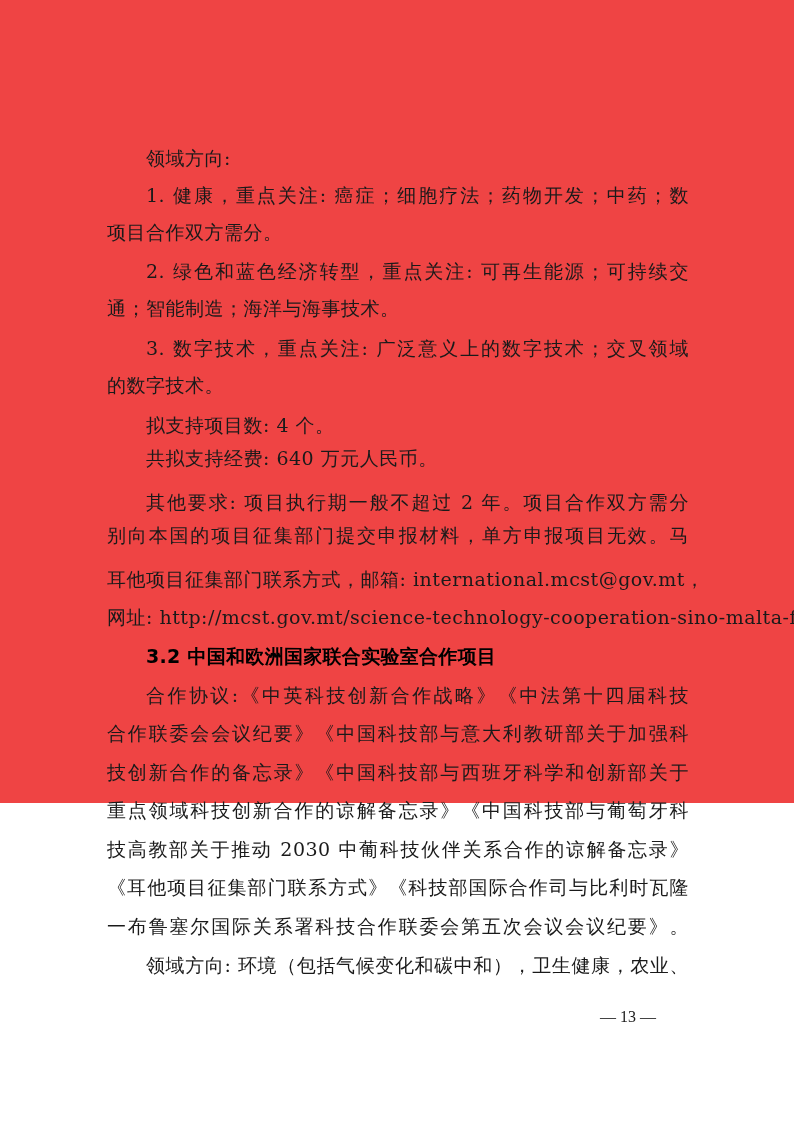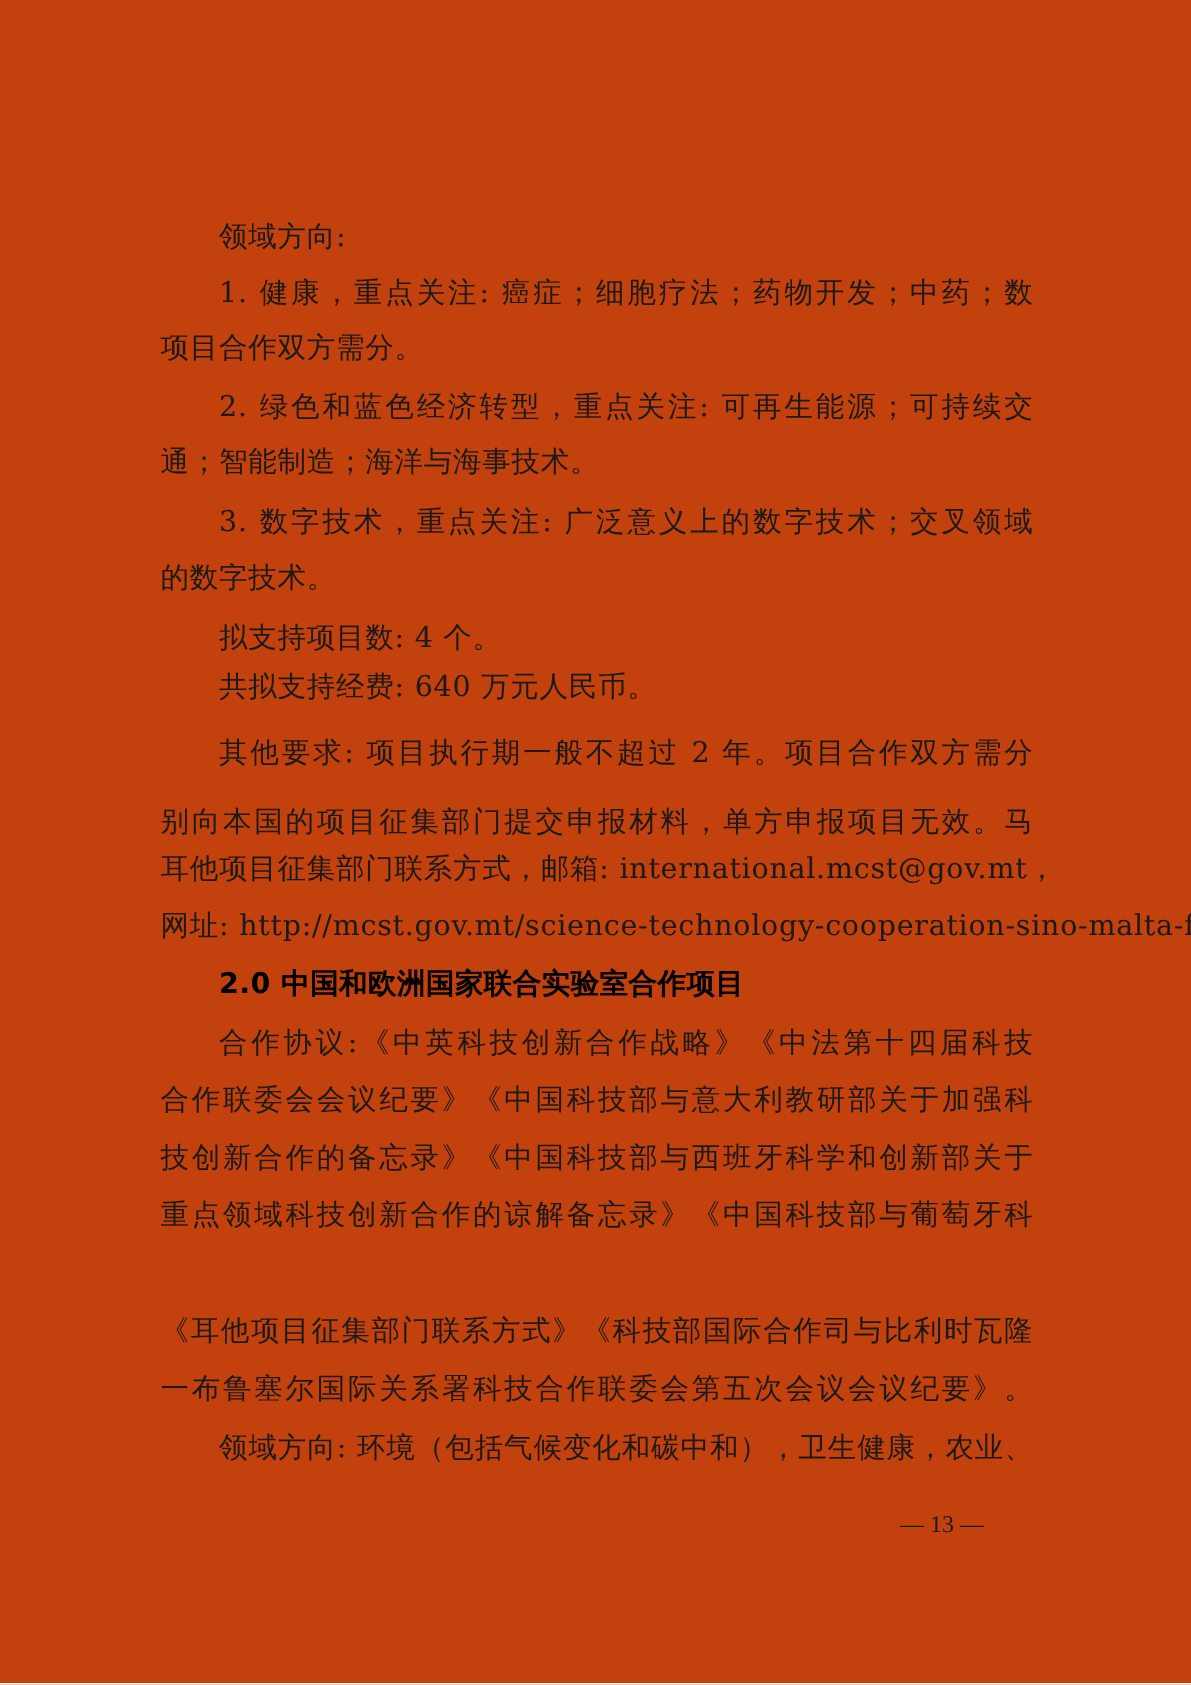--- a/index.html
+++ b/index.html
@@ -1,17 +1,17 @@
 <!DOCTYPE html>
 <html><head>
   <meta charset="utf-8">
   <style>
     html, body { margin: 0; padding: 0; background: #ffffff; }
     body { width: 794px; height: 1123px; position: relative; overflow: hidden; }
-    .page { position: absolute; left: 0; top: 0; width: 794px; height: 1122px; background: #c2410c; }
+    .page { position: absolute; left: 0; top: 0; width: 794px; height: 803px; background: #ef4444; }
     .line {
       position: absolute;
       left: 107px;
       width: 582px;
       height: 30px;
       line-height: 30px;
       font-family: "DejaVu Serif", "Liberation Serif", serif;
       font-size: 19px;
       color: #1a1a1a;
       white-space: nowrap;
@@ -55,29 +55,30 @@
   <div class="line indent" style="top:256px">2. 绿色和蓝色经济转型，重点关注: 可再生能源；可持续交</div>
   <div class="line last" style="top:293px">通；智能制造；海洋与海事技术。</div>
 
   <div class="line indent" style="top:333px">3. 数字技术，重点关注: 广泛意义上的数字技术；交叉领域</div>
   <div class="line last" style="top:370px">的数字技术。</div>
 
   <div class="line indent last" style="top:410px">拟支持项目数: 4 个。</div>
   <div class="line indent last" style="top:443px">共拟支持经费: 640 万元人民币。</div>
 
   <div class="line indent" style="top:487px">其他要求: 项目执行期一般不超过 2 年。项目合作双方需分</div>
-  <div class="line" style="top:533px">别向本国的项目征集部门提交申报材料，单方申报项目无效。马</div>
+  <div class="line" style="top:520px">别向本国的项目征集部门提交申报材料，单方申报项目无效。马</div>
   <div class="line" style="top:564px">耳他项目征集部门联系方式，邮箱: international.mcst@gov.mt，</div>
   <div class="line" style="top:602px">网址: http://mcst.gov.mt/science-technology-cooperation-sino-malta-fund/。</div>
 
-  <div class="line indent heading" style="top:641px">2.0  中国和欧洲国家联合实验室合作项目</div>
+  <div class="line indent heading" style="top:641px">3.2  中国和欧洲国家联合实验室合作项目</div>
 
   <div class="line indent" style="top:680px">合作协议:《中英科技创新合作战略》《中法第十四届科技</div>
   <div class="line" style="top:757px">技创新合作的备忘录》《中国科技部与西班牙科学和创新部关于</div>
   <div class="line" style="top:718px">合作联委会会议纪要》《中国科技部与意大利教研部关于加强科</div>
   <div class="line" style="top:795px">重点领域科技创新合作的谅解备忘录》《中国科技部与葡萄牙科</div>
+  <div class="line" style="top:834px">技高教部关于推动 2030 中葡科技伙伴关系合作的谅解备忘录》</div>
   <div class="line" style="top:872px">《耳他项目征集部门联系方式》《科技部国际合作司与比利时瓦隆</div>
   <div class="line" style="top:911px">一布鲁塞尔国际关系署科技合作联委会第五次会议会议纪要》。</div>
 
   <div class="line indent" style="top:950px">领域方向: 环境（包括气候变化和碳中和），卫生健康，农业、</div>
 
   <div class="page-number">— 13 —</div>
 </div>
 
 </body></html>

